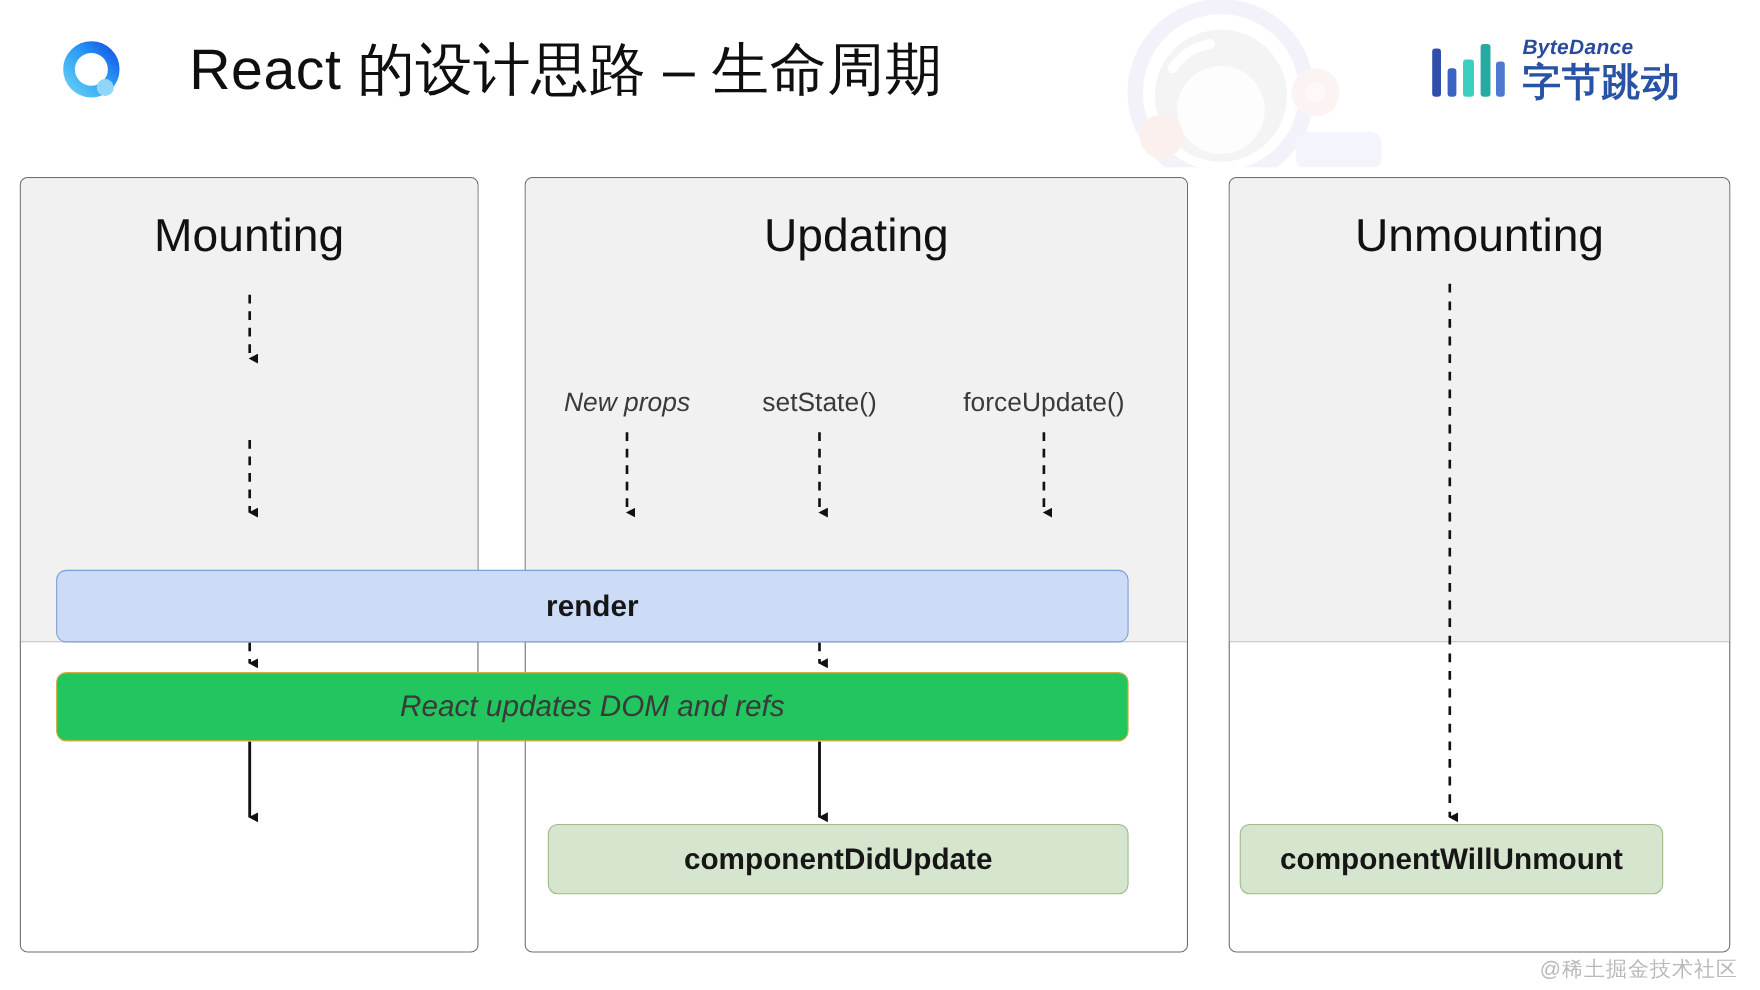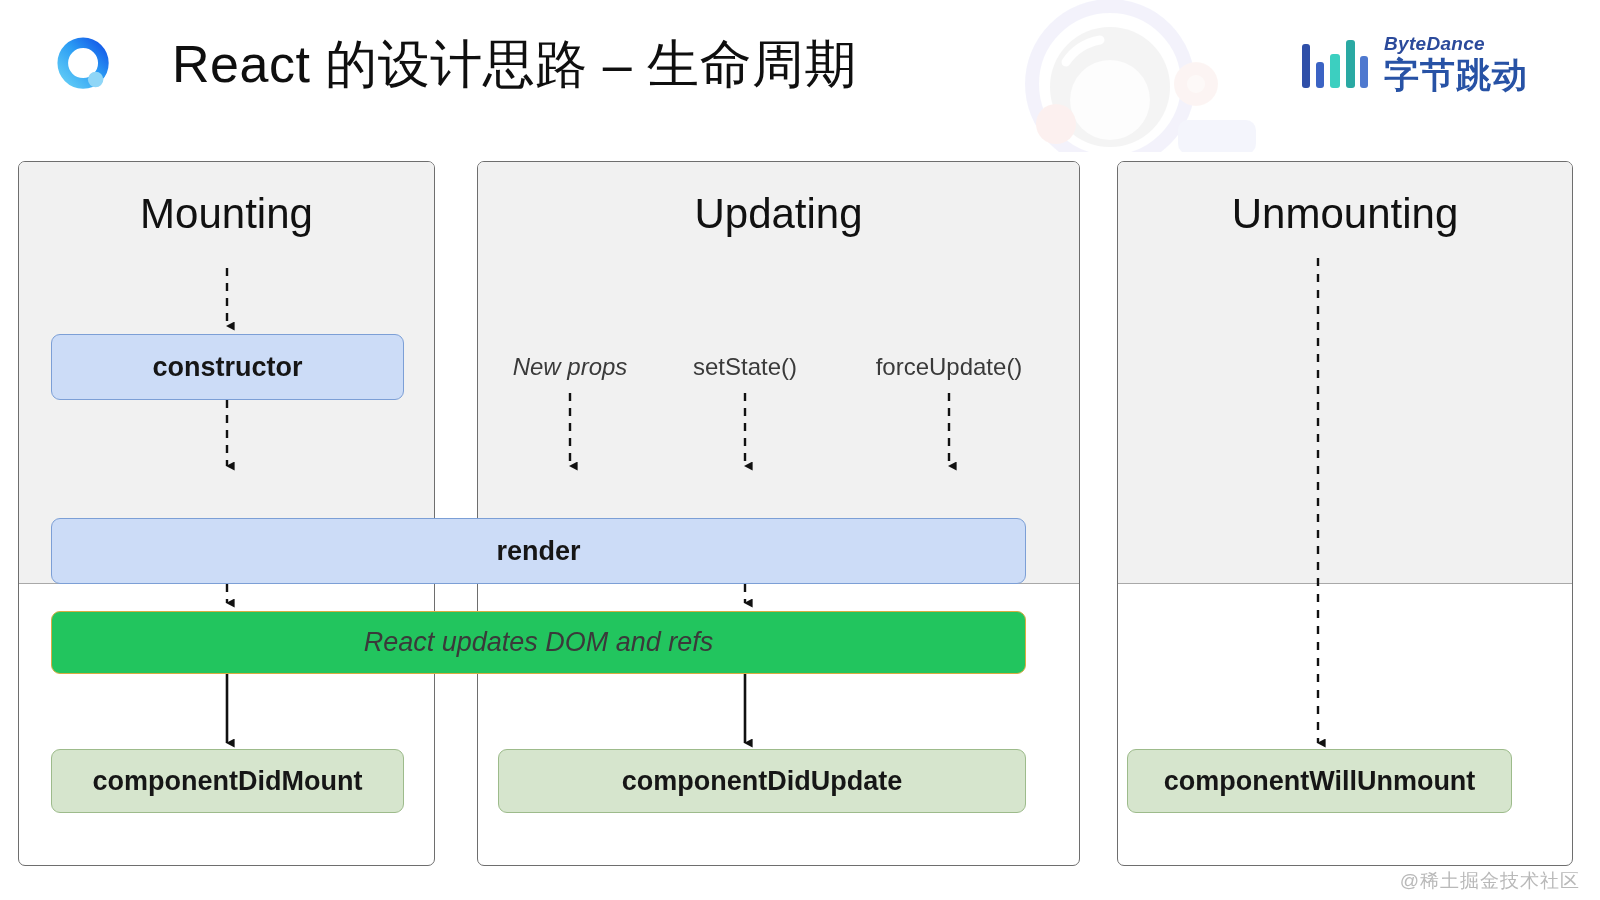--- a/index.html
+++ b/index.html
@@ -245,27 +245,25 @@
 
     <line x1="745" y1="674" x2="745" y2="743" stroke="#111111" stroke-width="2.6" marker-end="url(#ah)"></line>
 
     <line x1="1318" y1="258" x2="1318" y2="743" stroke="#111111" stroke-width="2.4" stroke-dasharray="8 8" marker-end="url(#ah)"></line>
   </svg>
 
   <div class="trigger-label italic" style="left:570px; top:353px;">New props</div>
   <div class="trigger-label" style="left:745px; top:353px;">setState()</div>
   <div class="trigger-label" style="left:949px; top:353px;">forceUpdate()</div>
 
-  <div class="node blue" style="left:51px; top:334px; width:353px; height:66px;">constructor</div>
 
   <div class="node blue" style="left:51px; top:473px; width:975px; height:66px;margin-top:45px;">render</div>
 
   <div class="node amber" style="left:51px; top:611px; width:975px; height:63px;">React updates DOM and refs</div>
 
-  <div class="node green" style="left:51px; top:749px; width:353px; height:64px;">componentDidMount</div>
 
   <div class="node green" style="left:498px; top:749px; width:528px; height:64px;">componentDidUpdate</div>
 
   <div class="node green" style="left:1127px; top:749px; width:385px; height:64px;">componentWillUnmount</div>
 
   <div id="page-watermark">@稀土掘金技术社区</div>
 
 </div>
 
 </body></html>

